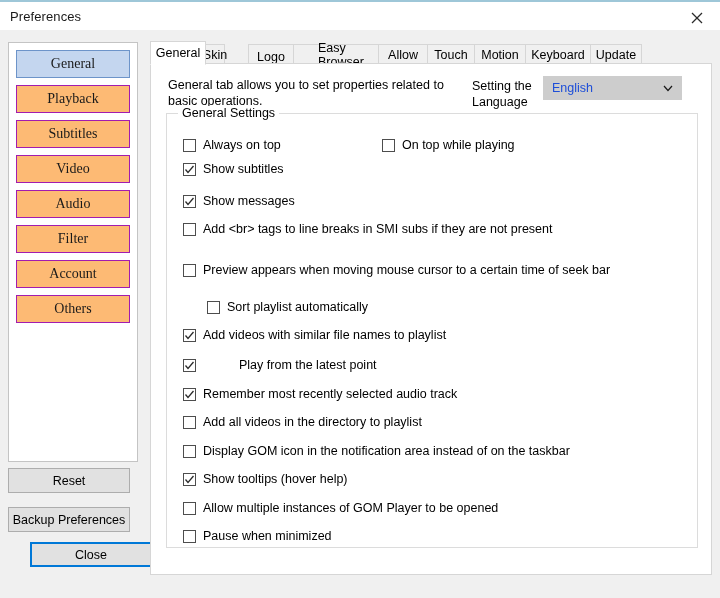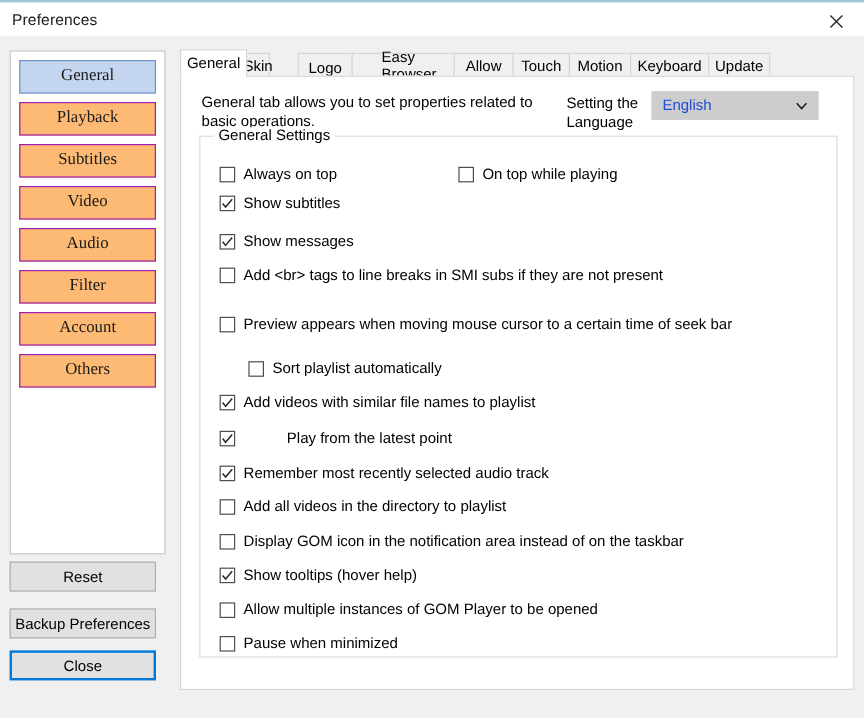--- a/index.html
+++ b/index.html
@@ -96,20 +96,21 @@
     font-size: 12.5px;
     color: #000;
     cursor: default;
   }
   .sb-btn.reset  { top: 438px; }
   .sb-btn.backup { top: 477px; }
   .sb-btn.close  {
     top: 512px;
     border: 2px solid #0078d7;
     background: #e1e1e1;
+    margin-left: 22px;
   }
 
   
   .tabstrip {
     position: absolute;
     left: 150px; top: 11px;
     width: 562px; height: 23px;
   }
   .tab {
     position: absolute;

